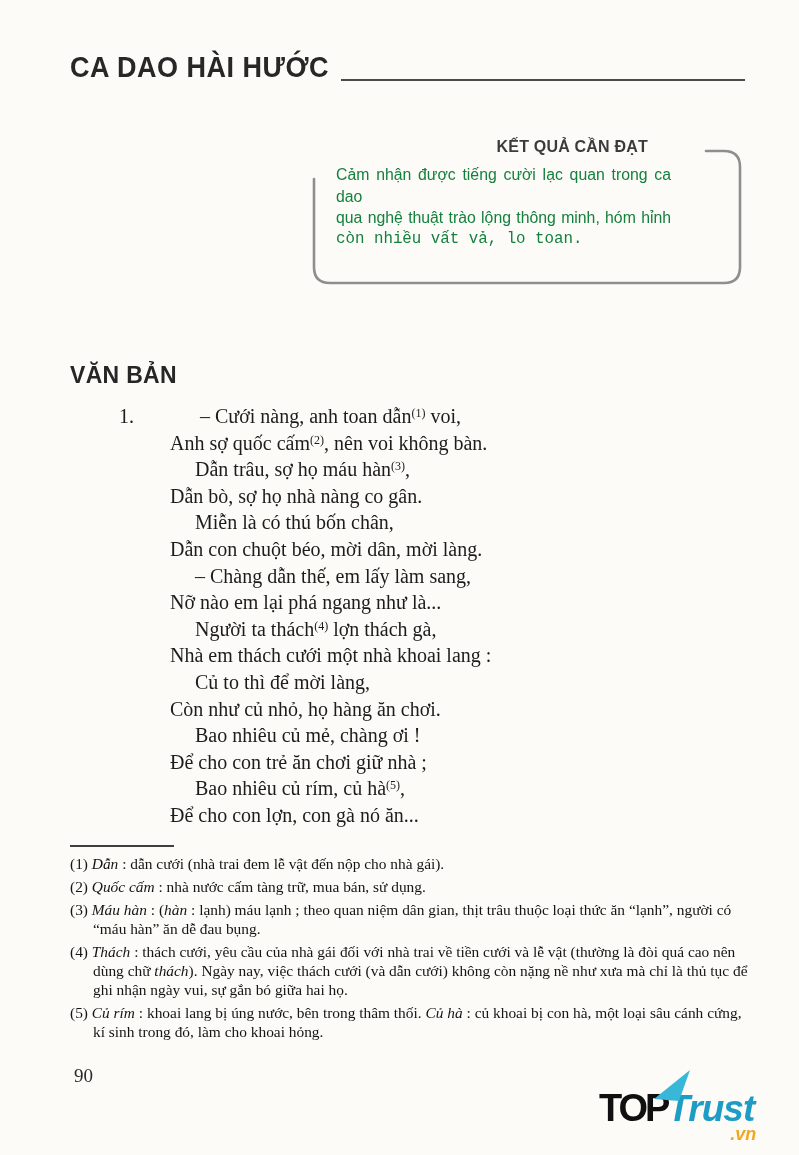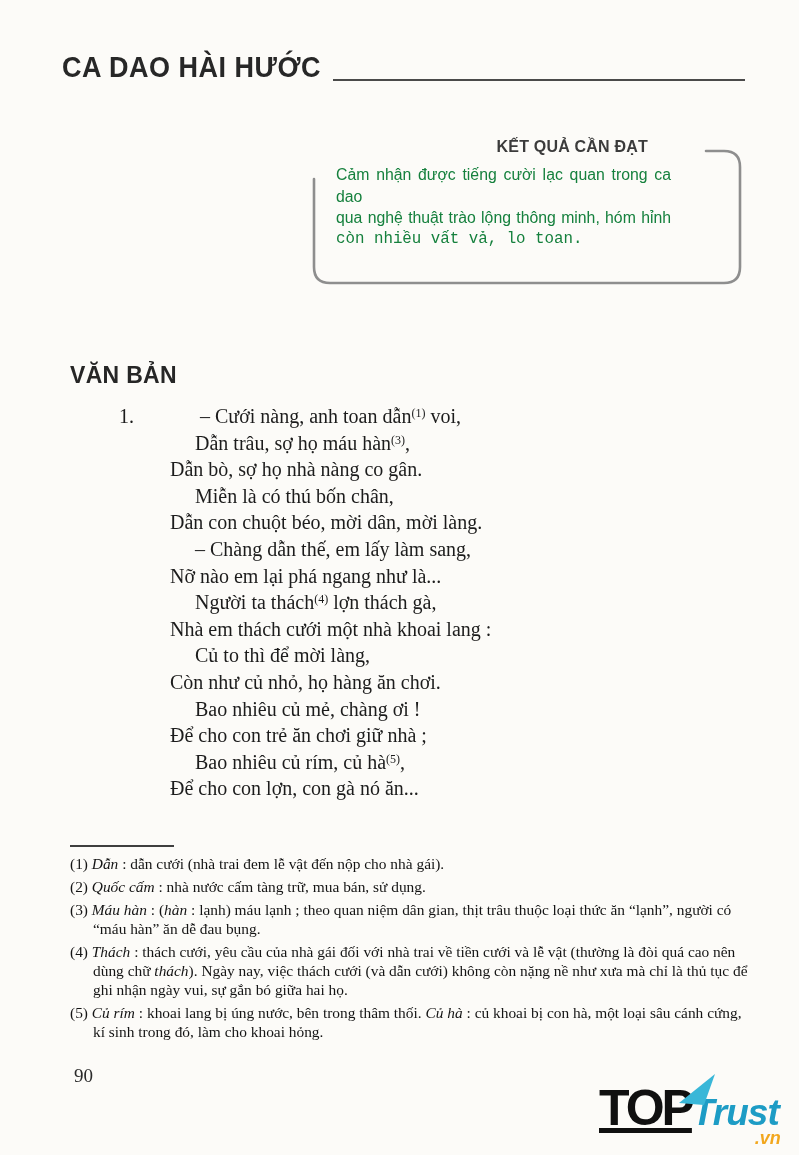--- a/index.html
+++ b/index.html
@@ -1,21 +1,21 @@
 <!DOCTYPE html>
 <html><head>
 <meta charset="utf-8">
 <style>
   html,body { margin:0; padding:0; }
   body { width:799px; height:1155px; }
   .page { position:relative; width:799px; height:1155px; background:#fcfbf8;
           font-family:"Liberation Serif", serif; overflow:hidden; }
 
   
-  .title-row { position:absolute; left:62px; top:54px; right:54px;
+  .title-row { position:absolute; left:70px; top:54px; right:54px;
                display:flex; align-items:flex-end; gap:12px; }
   .title { font-family:"Liberation Sans", sans-serif; font-weight:900;
            font-size:27px; letter-spacing:0.5px; color:#272727;
            transform:scaleY(1.1); transform-origin:bottom left; white-space:nowrap; }
   .title-line { flex:1; border-bottom:2.5px solid #4a4a4a; margin-bottom:4px; }
 
   
   .kqcd-box { position:absolute; left:312px; top:149px; width:374px; height:136px; }
   .kqcd-border { position:absolute; left:0; top:0; width:430px; height:136px; }
   .kqcd-label { position:absolute; top:-11px; right:38px;
@@ -49,21 +49,21 @@
                font-size:15.4px; line-height:19.3px; color:#141414; }
   .footnote { padding-left:23px; text-indent:-23px; margin-bottom:3.5px; }
 
   
   .page-number { position:absolute; left:74px; top:1065px; font-size:19px; color:#2b2b2b; }
 
   
   .logo { position:absolute; left:599px; top:1082px; width:196px; height:70px; }
   .logo-row { display:flex; align-items:baseline; position:relative; }
   .logo-top { font-family:"Liberation Sans", sans-serif; font-weight:900;
-              font-size:50px; letter-spacing:-3px; line-height:52px;text-decoration:underline; }
+              font-size:38px; letter-spacing:-3px; line-height:52px; }
   .logo-trust-wrap { position:relative; margin-left:0; }
   .logo-triangle { position:absolute; top:-21px; left:-16px; width:42px; height:36px; }
   .logo-trust { font-family:"Liberation Sans", sans-serif; font-weight:700;
                 font-style:italic; font-size:37px; letter-spacing:-1px; }
   .logo-vn { position:absolute; right:-2px; bottom:-15px;
              font-family:"Liberation Sans", sans-serif; font-weight:700;
              font-style:italic; font-size:18px; }
 </style>
 </head>
 <body>
@@ -85,20 +85,21 @@
         <div class="kqcd-line">qua nghệ thuật trào lộng thông minh, hóm hỉnh</div>
         <div class="kqcd-line last">còn nhiều vất vả, lo toan.</div>
       </div>
   </div>
 
   <div class="section-heading">VĂN BẢN</div>
 
   <div class="poem-number">1.</div>
   <div class="poem" id="poem">
       <div class="poem-line indent-lg"><span>– Cưới nàng, anh toan dẫn</span><sup class="fn-ref">(1)</sup><span> voi,</span></div>
+      <div class="poem-line"><span>Anh sợ quốc cấm</span><sup class="fn-ref">(2)</sup><span>, nên voi không bàn.</span></div>
       <div class="poem-line indent"><span>Dẫn trâu, sợ họ máu hàn</span><sup class="fn-ref">(3)</sup><span>,</span></div>
       <div class="poem-line"><span>Dẫn bò, sợ họ nhà nàng co gân.</span></div>
       <div class="poem-line indent"><span>Miễn là có thú bốn chân,</span></div>
       <div class="poem-line"><span>Dẫn con chuột béo, mời dân, mời làng.</span></div>
       <div class="poem-line indent"><span>– Chàng dẫn thế, em lấy làm sang,</span></div>
       <div class="poem-line"><span>Nỡ nào em lại phá ngang như là...</span></div>
       <div class="poem-line indent"><span>Người ta thách</span><sup class="fn-ref">(4)</sup><span> lợn thách gà,</span></div>
       <div class="poem-line"><span>Nhà em thách cưới một nhà khoai lang :</span></div>
       <div class="poem-line indent"><span>Củ to thì để mời làng,</span></div>
       <div class="poem-line"><span>Còn như củ nhỏ, họ hàng ăn chơi.</span></div>

